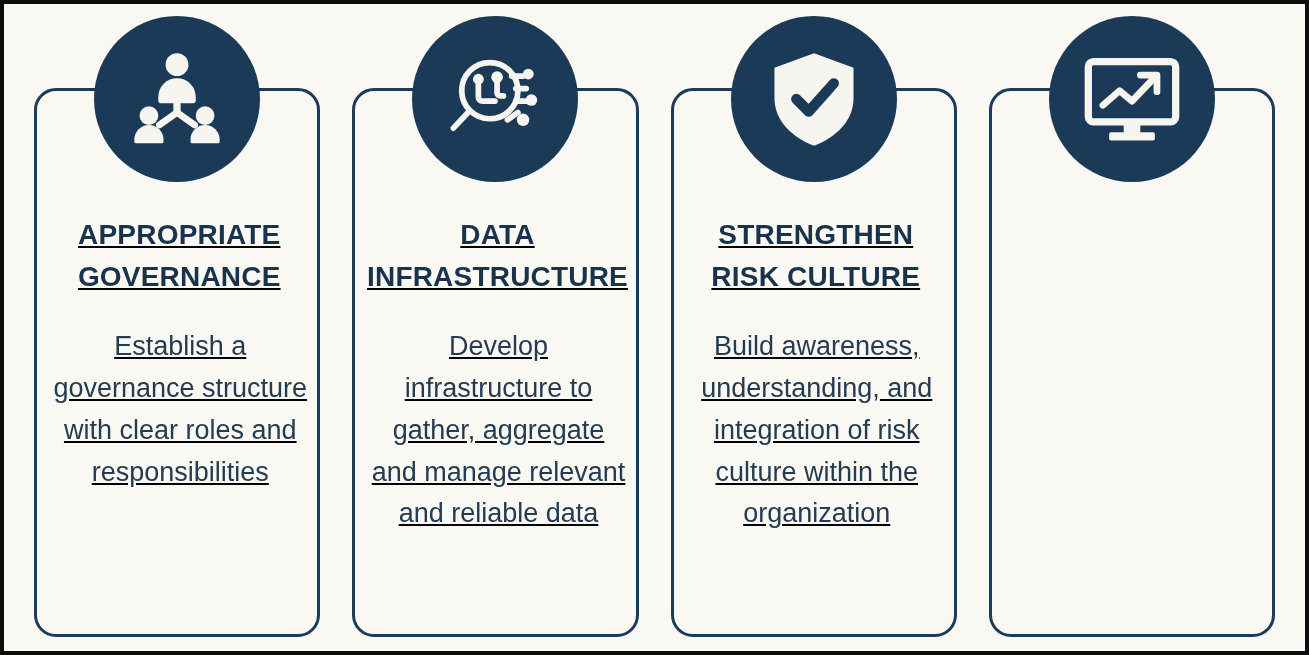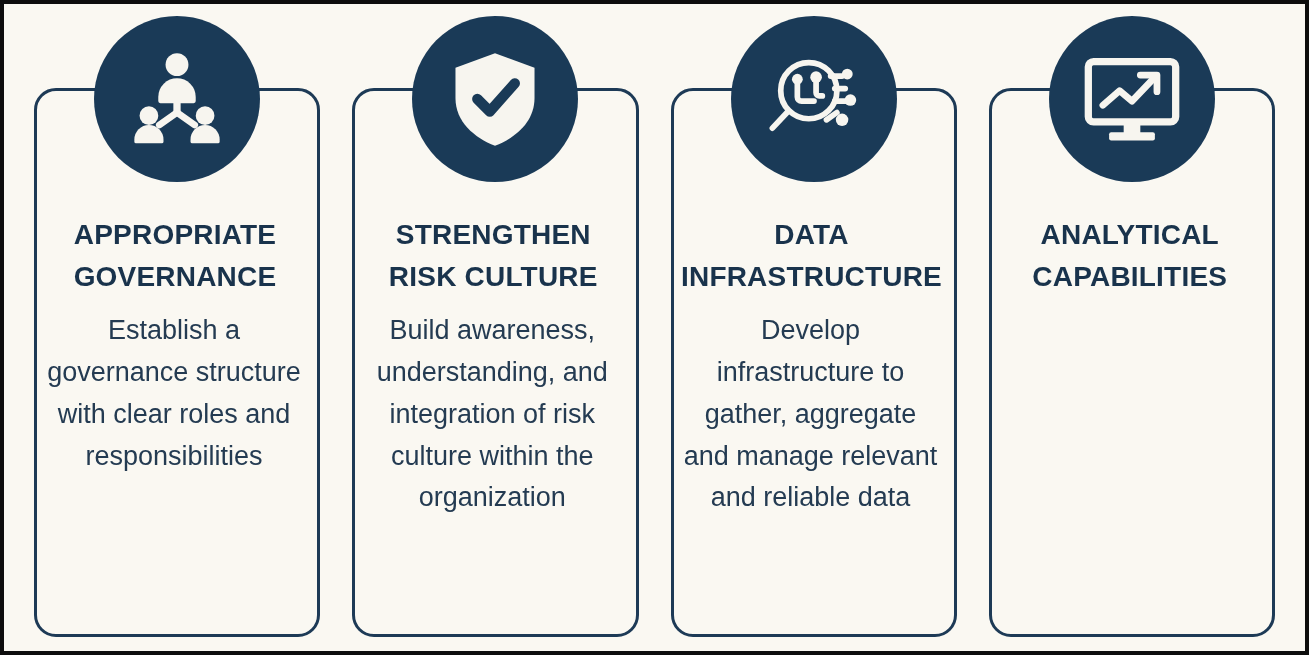--- a/index.html
+++ b/index.html
@@ -75,37 +75,38 @@
   }
   .card-body {
     position: absolute;
     left: 0;
     right: 0;
     top: 84px;
     height: 549px;
     z-index: 2;
     display: flex;
     flex-direction: column;
-    align-items: flex-start;
+    align-items: flex-end;
     padding: 126px 10px 0 10px;
     box-sizing: border-box;
     text-align: center;
+    text-decoration: underline;
   }
   .card-title {
     font-size: 28px;
     font-weight: bold;
     line-height: 1.5;
     letter-spacing: 0.2px;
     color: #19334c;
     text-transform: uppercase;
     margin: 0;
     max-width: 262px;
   }
   .card-desc {
-    margin-top: 12px;
+    margin-top: 28px;
     font-size: 27px;
     line-height: 1.55;
     color: #243b52;
     font-weight: normal;
     max-width: 260px;
   }
 </style>
 </head>
 <body>
 
@@ -126,34 +127,20 @@
               <circle cx="23" cy="66" r="9"></circle>
               <path d="M9 89 a14 14 0 0 1 28 0 v2 a1.6 1.6 0 0 1 -1.6 1.6 H10.6 A1.6 1.6 0 0 1 9 91 z"></path>
               <circle cx="77" cy="66" r="9"></circle>
               <path d="M63 89 a14 14 0 0 1 28 0 v2 a1.6 1.6 0 0 1 -1.6 1.6 H64.6 A1.6 1.6 0 0 1 63 91 z"></path>
             </g>
           </svg>
         </div>
         <div class="card-body">
           <div class="card-title">APPROPRIATE GOVERNANCE</div>
           <div class="card-desc">Establish a governance structure with clear roles and responsibilities</div>
-        </div>
-      </div>
-
-      <div class="card-wrap">
-        <div class="card"></div>
-        <div class="icon-badge">
-          <svg viewBox="0 0 100 100" xmlns="http://www.w3.org/2000/svg">
-            <path d="M50 6 L88 20 V49 C88 72 70 87 50 95 C30 87 12 72 12 49 V20 Z" fill="#f7f5ef"></path>
-            <path d="M33 50 L45 62 L69 35" stroke="#1a3a57" stroke-width="10" stroke-linecap="round" stroke-linejoin="round" fill="none"></path>
-          </svg>
-        </div>
-        <div class="card-body">
-          <div class="card-title">STRENGTHEN RISK CULTURE</div>
-          <div class="card-desc">Build awareness, understanding, and integration of risk culture within the organization</div>
         </div>
       </div>
 
       <div class="card-wrap">
         <div class="card"></div>
         <div class="icon-badge">
           <svg viewBox="0 0 100 100" xmlns="http://www.w3.org/2000/svg">
             <g fill="none" stroke="#f7f5ef" stroke-width="5.5" stroke-linecap="round" stroke-linejoin="round">
               <circle cx="45" cy="42" r="27"></circle>
               <path d="M25 62 L10 78"></path>
@@ -176,27 +163,40 @@
         <div class="card-body">
           <div class="card-title">DATA INFRASTRUCTURE</div>
           <div class="card-desc">Develop infrastructure to gather, aggregate and manage relevant and reliable data</div>
         </div>
       </div>
 
       <div class="card-wrap">
         <div class="card"></div>
         <div class="icon-badge">
           <svg viewBox="0 0 100 100" xmlns="http://www.w3.org/2000/svg">
+            <path d="M50 6 L88 20 V49 C88 72 70 87 50 95 C30 87 12 72 12 49 V20 Z" fill="#f7f5ef"></path>
+            <path d="M33 50 L45 62 L69 35" stroke="#1a3a57" stroke-width="10" stroke-linecap="round" stroke-linejoin="round" fill="none"></path>
+          </svg>
+        </div>
+        <div class="card-body">
+          <div class="card-title">STRENGTHEN RISK CULTURE</div>
+          <div class="card-desc">Build awareness, understanding, and integration of risk culture within the organization</div>
+        </div>
+      </div>
+
+      <div class="card-wrap">
+        <div class="card"></div>
+        <div class="icon-badge">
+          <svg viewBox="0 0 100 100" xmlns="http://www.w3.org/2000/svg">
             <rect x="8" y="14" width="84" height="58" rx="5" fill="none" stroke="#f7f5ef" stroke-width="7"></rect>
             <rect x="42" y="72" width="16" height="11" fill="#f7f5ef"></rect>
             <rect x="28" y="82" width="44" height="8" rx="2" fill="#f7f5ef"></rect>
             <path d="M22 56 L38 42 L50 52 L72 29" fill="none" stroke="#f7f5ef" stroke-width="6.5" stroke-linecap="round" stroke-linejoin="round"></path>
             <path d="M58 27 H74 V43" fill="none" stroke="#f7f5ef" stroke-width="6.5" stroke-linecap="round" stroke-linejoin="round"></path>
           </svg>
         </div>
         <div class="card-body">
-          <div class="card-title">ANALYTICAL CAPABILITIES</div>
         </div>
       </div>
 
     </div>
   </div>
 </div>
 
 </body></html>

